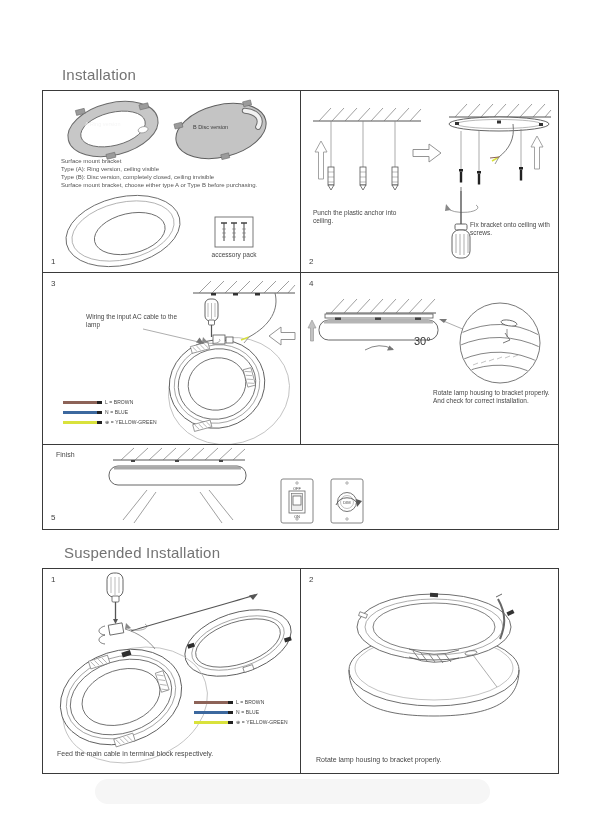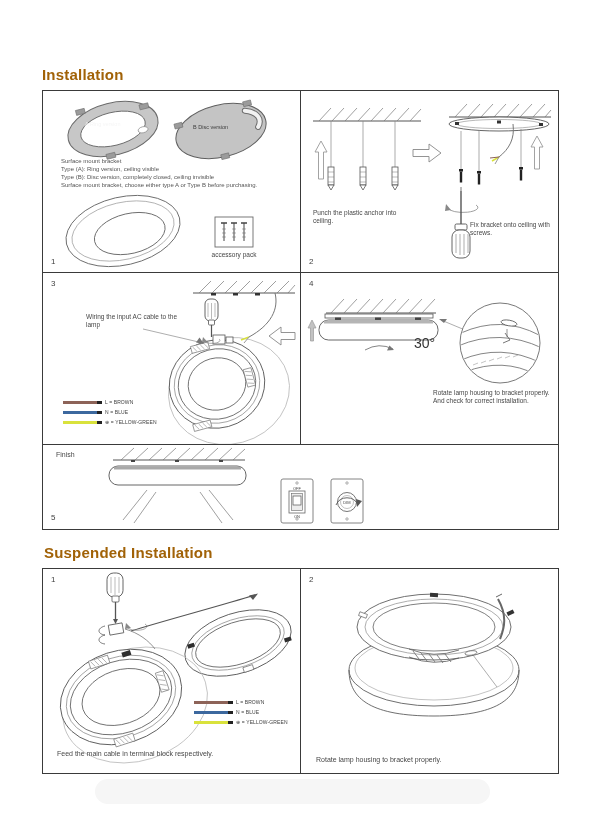--- a/index.html
+++ b/index.html
@@ -1,19 +1,19 @@
 <!DOCTYPE html>
 <html><head>
 <meta charset="utf-8">
 <style>
   html,body{margin:0;padding:0;}
   body{width:600px;height:814px;background:#ffffff;position:relative;overflow:hidden;
        font-family:"Liberation Sans",sans-serif;color:#4a4a4a;}
   .abs{position:absolute;}
-  .sec-title{position:absolute;font-size:15px;font-weight:bold;color:#a16207;letter-spacing:.2px;}
+  .sec-title{position:absolute;font-size:15px;font-weight:normal;color:#737373;letter-spacing:.2px;margin-left:20px;}
   .grid{position:absolute;border:1px solid #3a3a3a;box-sizing:border-box;background:#fff;}
   .cell{position:absolute;box-sizing:border-box;}
   .br{border-right:1px solid #3a3a3a;}
   .bb{border-bottom:1px solid #3a3a3a;}
   .pnum{position:absolute;font-size:8px;color:#3f3f3f;}
   .cap{position:absolute;font-size:6.5px;line-height:8px;color:#474747;}
   .desc{position:absolute;font-size:6px;line-height:8px;color:#555;}
   .cap7{position:absolute;font-size:7px;line-height:9px;color:#474747;}
   .tinylbl{position:absolute;font-size:5.5px;color:#f5f5f5;}
   .tinylbl.dark{color:#3d3d3d;}
@@ -230,21 +230,21 @@
           <path d="M157,73 Q199,55 241,75"></path>
           <path d="M160,87 Q200,70 240,90"></path>
           <path d="M164,99 Q202,84 236,102"></path>
           <path d="M172,92 l5,-2 M180,90 l5,-2 M188,88 l5,-2 M196,86 l5,-2 M204,85 l5,-2 M212,84 l5,-2" stroke-width="0.5" stroke="#888"></path>
           <ellipse cx="208" cy="50" rx="8" ry="2.8" fill="#fff" stroke="#555" transform="rotate(10 208 50)"></ellipse>
           <path d="M204,60 l5,7 l-7,3" stroke="#555"></path>
           <path d="M206,56 v8" stroke-width="0.7"></path>
         </g>
       </g>
     </svg>
-    <div class="abs" style="left:113px;top:62px;font-size:14px;color:#333">30°</div>
+    <div class="abs" style="left:113px;top:62px;font-size:11px;color:#333">30°</div>
     <div class="cap" style="left:132px;top:116px;width:120px">Rotate lamp housing to bracket properly. And check for correct installation.</div>
     <div class="pnum" style="left:8px;top:6px">4</div>
   </div>
 
   <div class="cell" style="left:0;top:354px;width:516px;height:85px">
     <svg width="515" height="85" viewBox="0 0 515 85">
       <g>
         <path d="M70,15 H202" stroke="#555" stroke-width="1"></path>
         <path d="M78,15 l13,-12 M92,15 l13,-12 M106,15 l13,-12 M120,15 l13,-12 M134,15 l13,-12 M148,15 l13,-12 M162,15 l13,-12 M176,15 l13,-12 M190,15 l12,-11" stroke="#777" stroke-width="0.7"></path>
         <rect x="88" y="15" width="4" height="2" fill="#444"></rect>

